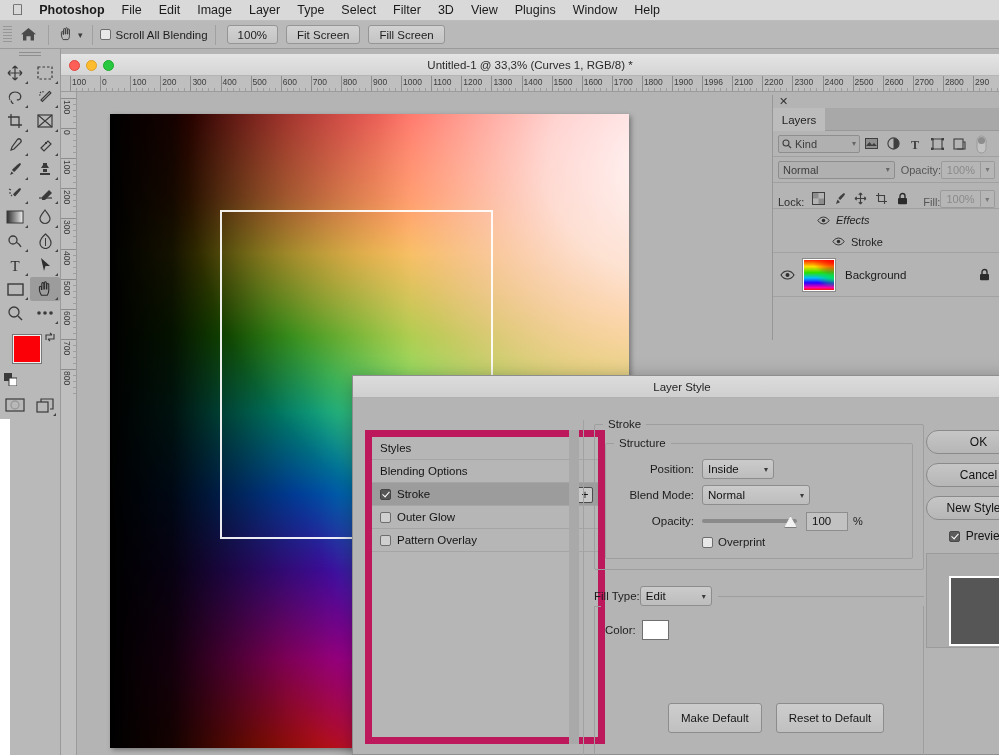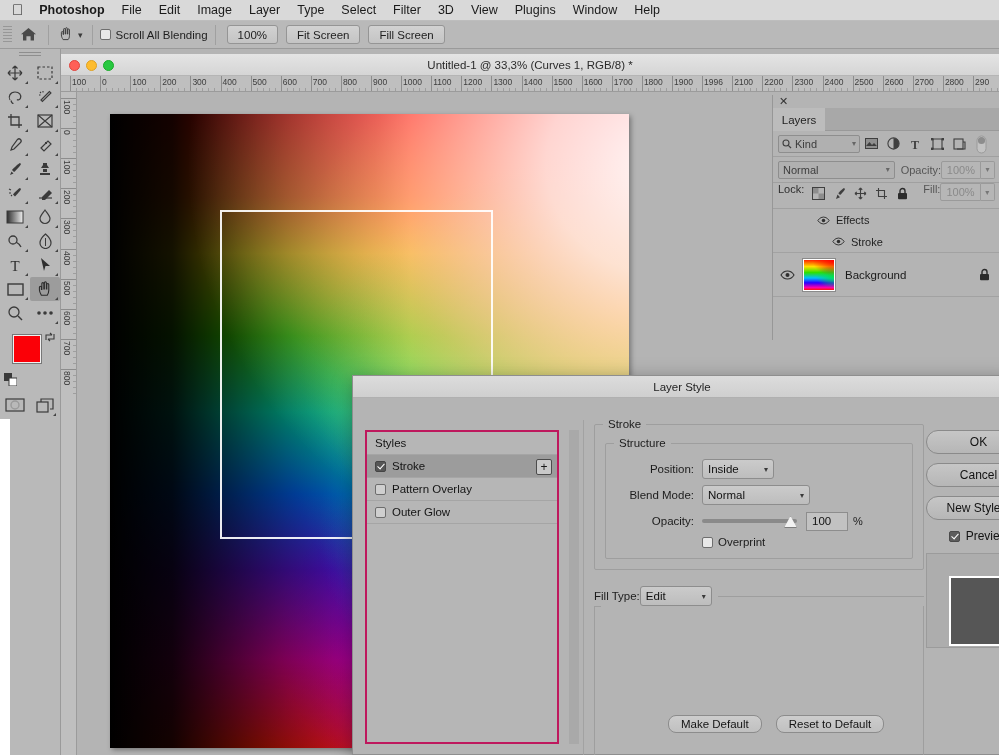--- a/index.html
+++ b/index.html
@@ -158,21 +158,21 @@
   .blend-sel { width:123px; height:18px; background:#b0b0b0; border:1px solid #8e8e8e; border-radius:2px;
     display:flex;align-items:center;padding:0 4px;font-size:11px;color:#3d3d3d; }
   .blend-sel .fl{flex:1;}
   .op-lbl { font-size:11px; color:#555; margin-left:6px; }
   .op-val { width:42px;height:18px;background:#b6b6b6;border:1px solid #9a9a9a;border-radius:2px 0 0 2px;
     display:flex;align-items:center;justify-content:center;font-size:11px;color:#8a8a8a; }
   .op-arrow{width:15px;height:18px;background:#b6b6b6;border:1px solid #9a9a9a;border-left:none;border-radius:0 2px 2px 0;
     display:flex;align-items:center;justify-content:center;font-size:8px;color:#777;}
   .lp-lock {
     position:absolute; top:88px; left:0; width:227px; height:26px;
-    display:flex; align-items:flex-start; padding:0 5px; border-bottom:1px solid #a0a0a0;
+    display:flex; align-items:flex-end; padding:0 5px; border-bottom:1px solid #a0a0a0;
   }
   .lock-lbl { font-size:11px; color:#2e2e2e; margin-right:4px; }
   .lp-rows { position:absolute; top:114px; left:0; width:227px; height:131px; }
   .lrow { position:relative; height:44px; border-bottom:1px solid #a2a2a2; display:flex; align-items:center; }
   .lrow.selected { background: #9b9b9b; }
   .eye { width: 28px; display:flex; align-items:center; justify-content:center; }
   .thumb-curves { width:30px;height:30px;background:#b0b0b0; position:relative; }
   .thumb-mask { width:28px;height:28px;background:#9e9e9e;border:1px solid #5d5d5d;
     display:flex;align-items:center;justify-content:center; }
   .thumb-mask i{display:block;width:17px;height:17px;background:#fff;}
@@ -191,22 +191,22 @@
     box-shadow: 0 4px 18px rgba(0,0,0,.35);
   }
   .dlg-title {
     height: 22px; background: linear-gradient(#dcdcdc,#cfcfcf);
     border-bottom: 1px solid #b0b0b0;
     display:flex; align-items:center; justify-content:center;
     font-size:11.5px; color:#1f1f1f;
   }
   .dlg-body { position:relative; height: 357px; }
   .styles-list {
-    position:absolute; left:12px; top:32px; width:194px; height:314px;
-    background:#b6b6b6; border:2px solid #be185d;
+    position:absolute; left:12px; top:32px; width:240px; height:314px;
+    background:#b6b6b6; border:7px solid #be185d;
   }
   .srow {
     height:23px; display:flex; align-items:center; padding:0 8px;
     font-size:11.5px; color:#141414; border-bottom:1px solid #a5a5a5;
     position:relative;
   }
   .srow.sel { background:#9c9c9c; font-weight:normal; }
   .srow .cb { width:11px;height:11px;border:1px solid #6d6d6d;background:#cfcfcf;border-radius:2px;margin-right:6px;flex:none;}
   .srow .cb.on{ background:#565656;border-color:#454545;position:relative;}
   .srow .cb.on::after{content:"";position:absolute;left:3px;top:0px;width:3px;height:6px;border:solid #fff;border-width:0 1.6px 1.6px 0;transform:rotate(42deg);}
@@ -249,22 +249,22 @@
     height:24px; border-radius:12px; border:1px solid #8a8a8a;
     background: linear-gradient(#c6c6c6,#b6b6b6);
     display:flex; align-items:center; justify-content:center;
     font-size:12px; color:#131313; margin-bottom:9px;
   }
   .prev-line { display:flex; align-items:center; justify-content:center; gap:6px; font-size:12px; color:#131313; margin-top:2px; }
   .prev-box { margin-top:10px; width:105px; height:95px; background:#adadad; border:1px solid #9b9b9b; position:relative;}
   .prev-inner { position:absolute; left:22px; top:22px; width:80px; height:70px; background:#565656; border:2px solid #fff;}
 
   .bot-btns { position:absolute; left:315px; bottom:22px; display:flex; gap:14px; }
-  .bbtn { height:18px; padding:0 12px; font-size:11.5px; color:#141414;
-    background:linear-gradient(#cdcdcd,#c0c0c0); border:1px solid #8c8c8c; border-radius:8px;
+  .bbtn { height:30px; padding:0 12px; font-size:11.5px; color:#141414;
+    background:linear-gradient(#cdcdcd,#c0c0c0); border:1px solid #8c8c8c; border-radius:3px;
     display:flex;align-items:center;justify-content:center; }
   svg { display:block; }
 </style>
 </head>
 <body>
 <div id="root">
 
 <div class="menubar">
   <span class="apple-logo"></span>
   <span class="menu-item bold">Photoshop</span>
@@ -875,21 +875,21 @@
             <path d="M3 6V4a2.5 2.5 0 015 0v2" fill="none" stroke="#2b2b2b" stroke-width="1.4"></path>
             <rect x="1" y="6" width="9" height="6.2" rx="1" fill="#2b2b2b"></rect>
           </svg>
     </div>
     <span class="op-lbl" style="margin-left:10px;">Fill:</span>
     <div class="op-val">100%</div>
     <div class="op-arrow">▾</div>
   </div>
 
   <div class="lp-rows">
-    <div class="subrow" style="padding-left:44px;">
+    <div class="subrow" style="padding-left:44px;font-style:italic;">
       <span style="margin-right:6px;">
         <svg width="13" height="9" viewBox="0 0 15 10">
               <path d="M1 5s2.3-4 6.5-4S14 5 14 5s-2.3 4-6.5 4S1 5 1 5z" fill="none" stroke="#2f2f2f" stroke-width="1.1"></path>
               <circle cx="7.5" cy="5" r="2" fill="#2f2f2f"></circle>
             </svg>
       </span>
       <span>Effects</span>
     </div>
     <div class="subrow" style="padding-left:59px;border-bottom:1px solid #a2a2a2;">
       <span style="margin-right:6px;">
@@ -926,32 +926,35 @@
 <div class="dialog">
   <div class="dlg-title">
     <span>Layer Style</span>
   </div>
   <div class="dlg-body">
 
     <div class="styles-list">
       <div class="srow">
         <span>Styles</span>
       </div>
+      <div class="srow">
+        <span>Blending Options</span>
+      </div>
       <div class="srow sel">
         <span class="cb on"></span>
         <span>Stroke</span>
         <span class="plusbtn">+</span>
       </div>
       <div class="srow">
         <span class="cb"></span>
-        <span>Pattern Overlay</span>
+        <span>Outer Glow</span>
       </div>
       <div class="srow">
         <span class="cb"></span>
-        <span>Outer Glow</span>
+        <span>Pattern Overlay</span>
       </div>
     </div>
     <div class="styles-scroll"></div>
     <div class="dlg-sep"></div>
 
     <div class="content">
       <div class="fieldset">
         <span class="legend">Stroke</span>
         <div class="fieldset" style="margin:6px 0 0;padding:14px 8px 10px;">
           <span class="legend">Structure</span>
@@ -993,20 +996,24 @@
       <div class="filltype-row" style="margin-top:16px;">
         <span style="font-size:11.5px;color:#1c1c1c;">Fill Type:</span>
         <span class="dropdown" style="width:72px;">
           <span class="dv">Edit</span>
           <span class="dc">▾</span>
         </span>
         <span class="ft-line"></span>
       </div>
       <div class="ft-wrap">
         <span class="ft-topline-l"></span>
+        <div style="display:flex;align-items:center;margin-top:4px;">
+          <span style="font-size:11.5px;color:#1c1c1c;">Color:</span>
+          <span class="colorsw"></span>
+        </div>
       </div>
     </div>
 
     <div class="dlg-btns">
       <div class="dbtn">OK</div>
       <div class="dbtn">Cancel</div>
       <div class="dbtn">New Style...</div>
       <div class="prev-line">
         <span class="cbox checked"></span>
         <span>Preview</span>

